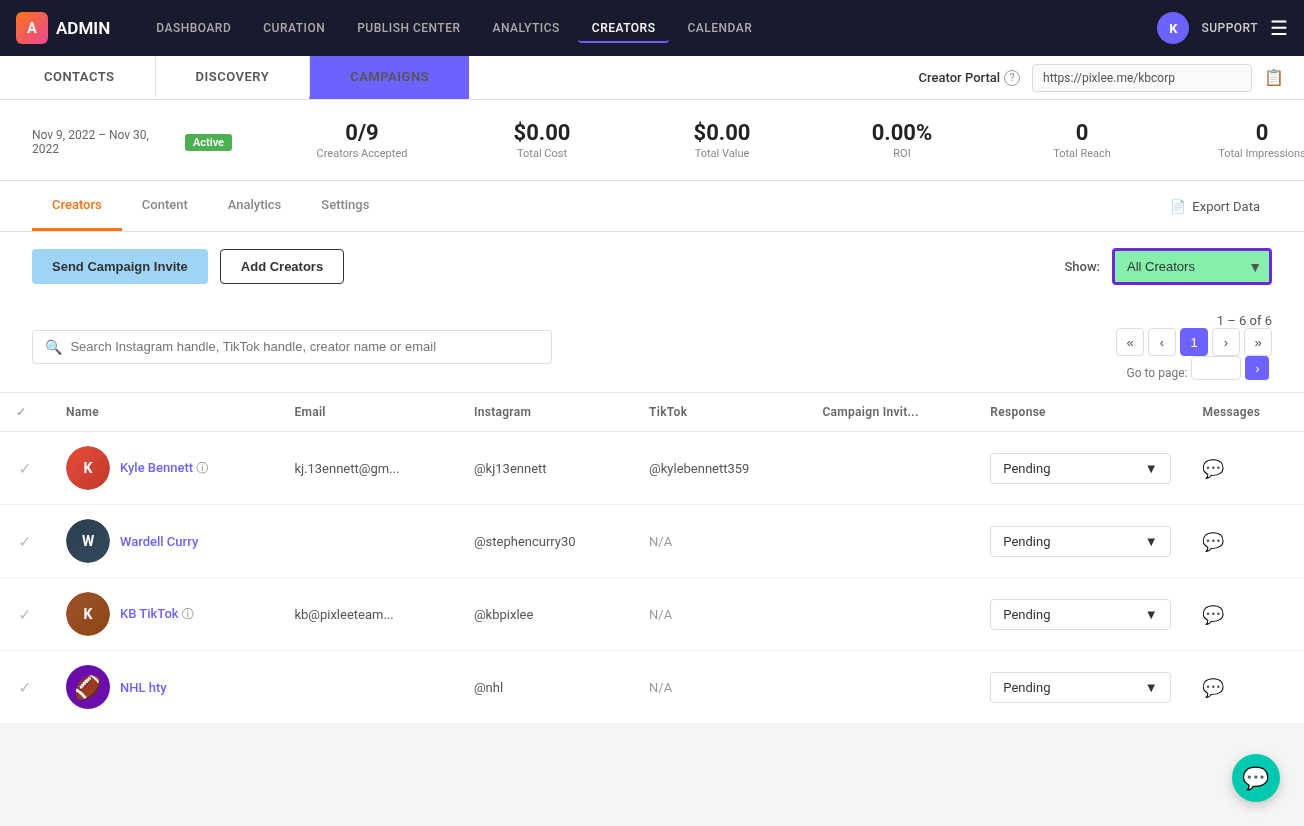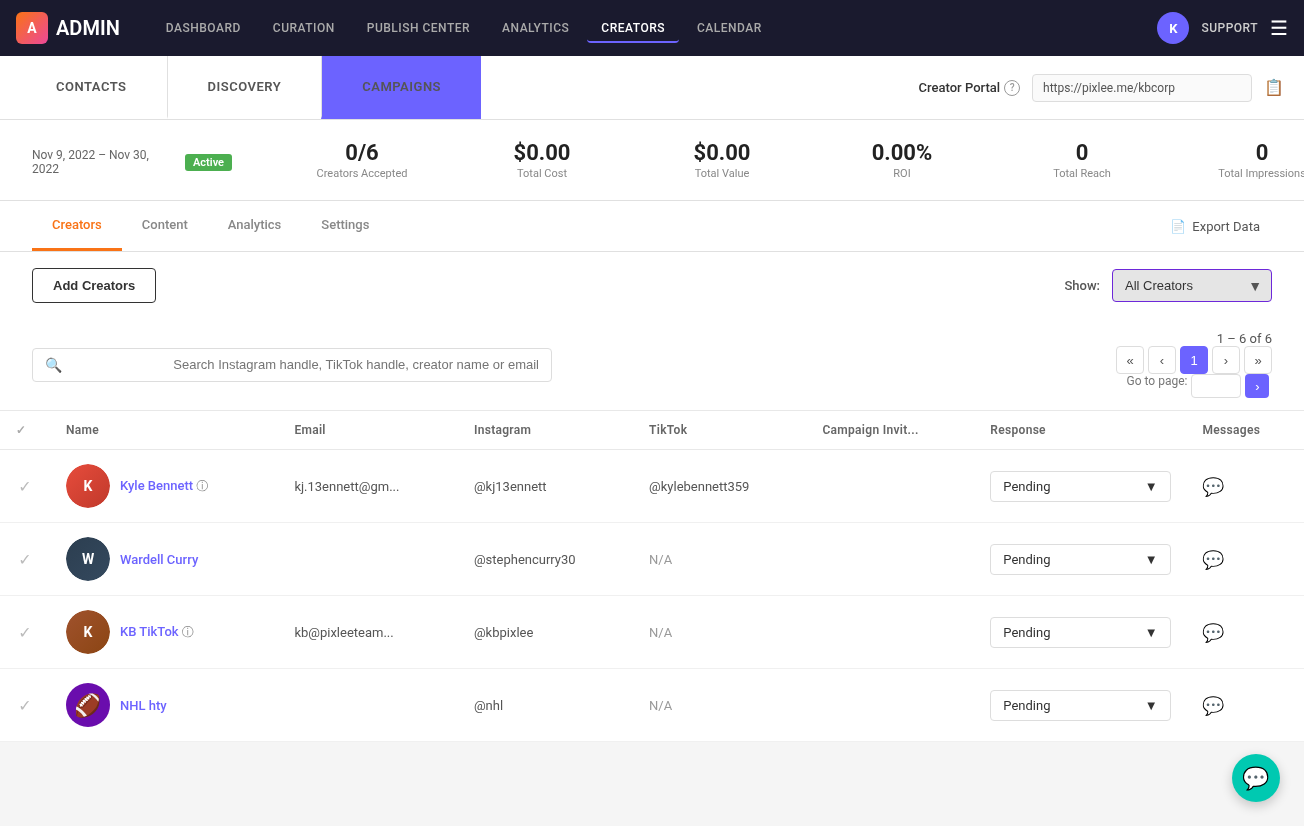--- a/index.html
+++ b/index.html
@@ -21,21 +21,21 @@
       margin-right: 32px;
     }
     .logo-square {
       width: 32px; height: 32px;
       background: linear-gradient(135deg, #f97316, #ec4899);
       border-radius: 6px;
       display: flex; align-items: center; justify-content: center;
       font-weight: 700; font-size: 14px; color: #fff;
     }
     .top-nav .admin-label {
-      font-weight: 600; font-size: 20px; color: #fff;
+      font-weight: 600; font-size: 17px; color: #fff;
     }
     .top-nav .nav-links {
       display: flex; align-items: center; gap: 4px; flex: 1;
     }
     .top-nav .nav-link {
       color: #aaa; font-size: 12px; font-weight: 500; letter-spacing: 0.5px;
       padding: 8px 14px; border-radius: 4px; cursor: pointer;
       text-transform: uppercase;
     }
     .top-nav .nav-link.active {
@@ -57,22 +57,22 @@
       cursor: pointer;
     }
     .hamburger { color: #fff; font-size: 20px; cursor: pointer; }
 
     
     .sub-nav {
       background: #fff;
       border-bottom: 1px solid #e0e0e0;
       display: flex;
       align-items: center;
-      height: 64px;
-      padding: 0 0 0 16px;
+      height: 44px;
+      padding: 0 0 0 4px;
     }
     .sub-nav-tabs {
       display: flex; height: 100%;
     }
     .sub-tab {
       padding: 0 40px;
       display: flex; align-items: center;
       font-size: 13px; font-weight: 600; letter-spacing: 0.5px;
       text-transform: uppercase;
       cursor: pointer;
@@ -167,24 +167,24 @@
       font-size: 13px; font-weight: 600; cursor: pointer;
     }
     .add-creators-btn {
       background: #fff; color: #333;
       border: 1.5px solid #333;
       padding: 9px 20px; border-radius: 4px;
       font-size: 13px; font-weight: 600; cursor: pointer;
     }
     .show-label { margin-left: auto; font-size: 13px; color: #555; font-weight: 500; }
     .show-dropdown {
-      border: 1px solid #6d28d9; border-radius: 4px;
+      border: 3px solid #6d28d9; border-radius: 4px;
       padding: 8px 36px 8px 12px;
       font-size: 13px; color: #333;
-      appearance: none; background: #e5e5e5;
+      appearance: none; background: #86efac;
       cursor: pointer; position: relative; min-width: 160px;
     }
     .dropdown-wrapper {
       position: relative; display: inline-block;
     }
     .dropdown-arrow {
       position: absolute; right: 10px; top: 50%; transform: translateY(-50%);
       color: #555; pointer-events: none; font-size: 14px;
     }
 
@@ -196,34 +196,34 @@
       border-bottom: 1px solid #e8e8e8;
     }
     .search-box {
       display: flex; align-items: center;
       border: 1px solid #ddd; border-radius: 4px;
       padding: 8px 12px; background: #fff;
       flex: 1; max-width: 520px;
     }
     .search-box input {
       border: none; outline: none; font-size: 13px; color: #555;
-      width: 100%; background: transparent; text-align: right;
+      width: 100%; background: transparent;
     }
     .search-icon { color: #999; margin-right: 8px; font-size: 14px; }
     .pagination-info { margin-left: auto; font-size: 13px; color: #555; }
     .pagination-controls { display: flex; align-items: center; gap: 4px; }
     .page-btn {
       width: 28px; height: 28px; display: flex; align-items: center; justify-content: center;
       border: 1px solid #ddd; border-radius: 4px;
       cursor: pointer; font-size: 13px; color: #555;
       background: #fff;
     }
     .page-btn.active-page { background: #6c63ff; color: #fff; border-color: #6c63ff; }
     .go-to-page {
-      display: flex; align-items: flex-start; gap: 4px;
+      display: flex; align-items: flex-end; gap: 4px;
       font-size: 12px; color: #777; margin-left: 8px;
     }
     .go-to-page input {
       width: 50px; border: 1px solid #ddd; border-radius: 4px;
       padding: 4px 6px; font-size: 12px; text-align: center;
     }
     .go-arrow {
       background: #6c63ff; color: #fff;
       border: none; border-radius: 4px;
       width: 24px; height: 24px;
@@ -337,21 +337,21 @@
 
 <div class="campaign-header">
   <div class="campaign-info">
     <div class="campaign-dates">
       <span>Nov 9, 2022 – Nov 30, 2022</span>
       <span class="active-badge">Active</span>
     </div>
   </div>
   <div class="stat-divider"></div>
   <div class="stat-block">
-    <div class="stat-value">0/6</div>
+    <div class="stat-value">0/9</div>
     <div class="stat-label">Creators Accepted</div>
   </div>
   <div class="stat-divider"></div>
   <div class="stat-block">
     <div class="stat-value">$0.00</div>
     <div class="stat-label">Total Cost</div>
   </div>
   <div class="stat-divider"></div>
   <div class="stat-block">
     <div class="stat-value">$0.00</div>
@@ -389,20 +389,21 @@
       <span>Settings</span>
     </div>
   </div>
   <div class="export-btn">
     <span>📄</span>
     <span>Export Data</span>
   </div>
 </div>
 
 <div class="toolbar">
+  <button class="send-invite-btn">Send Campaign Invite</button>
   <button class="add-creators-btn">Add Creators</button>
   <span class="show-label">Show:</span>
   <div class="dropdown-wrapper">
     <select class="show-dropdown">
       <option>All Creators</option>
       <option>Accepted</option>
       <option>Pending</option>
       <option>Declined</option>
     </select>
     <span class="dropdown-arrow">▼</span>

